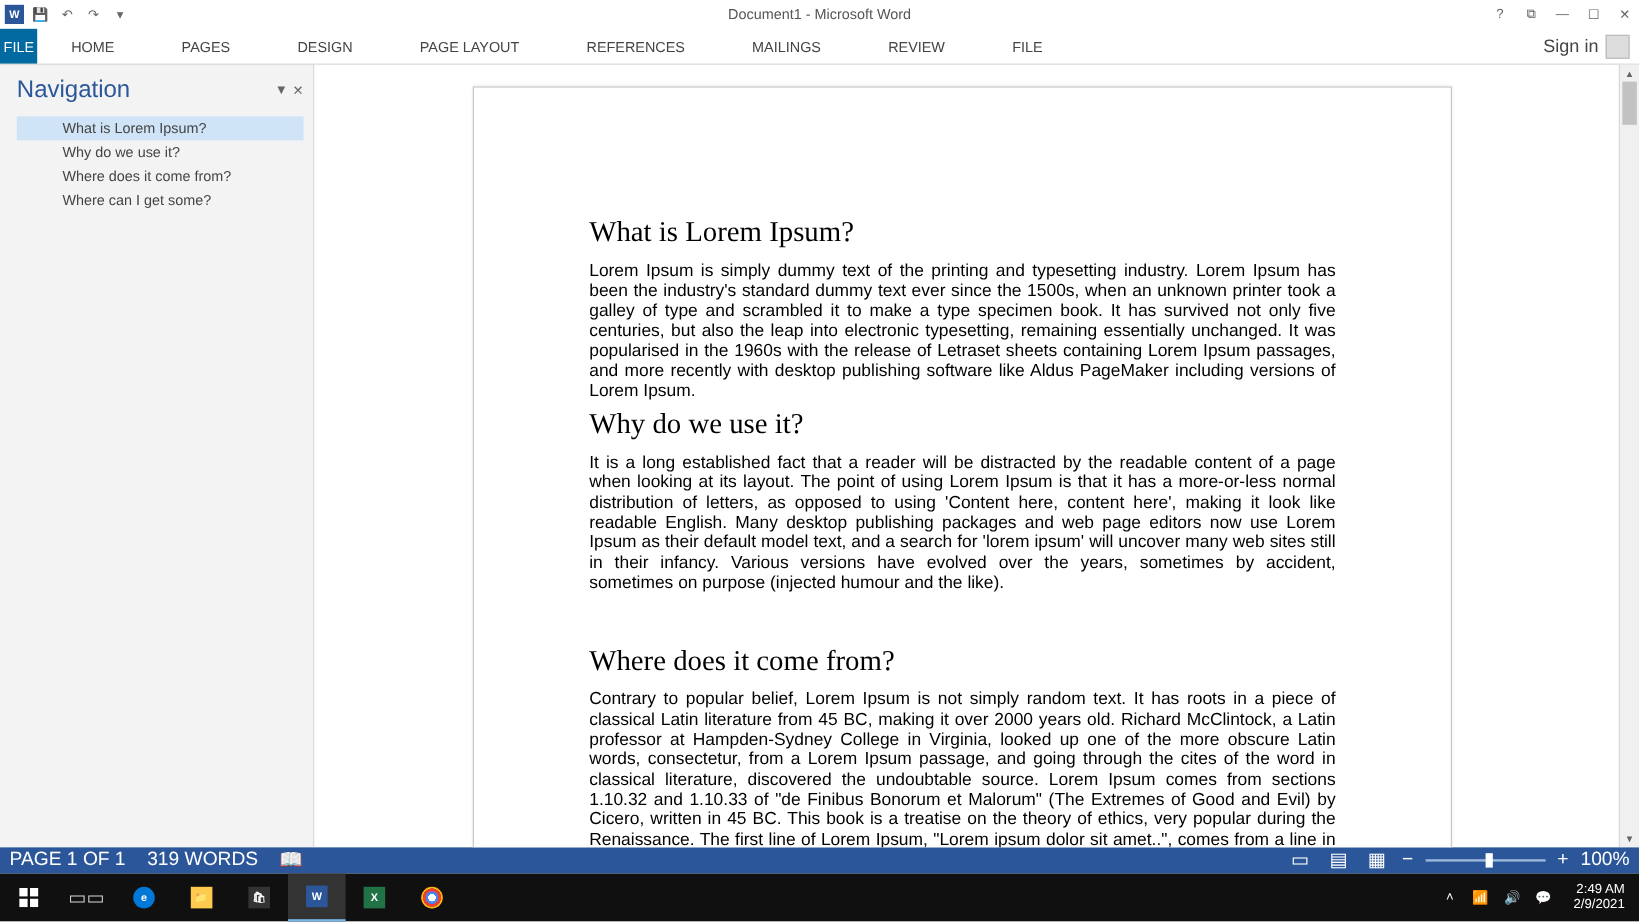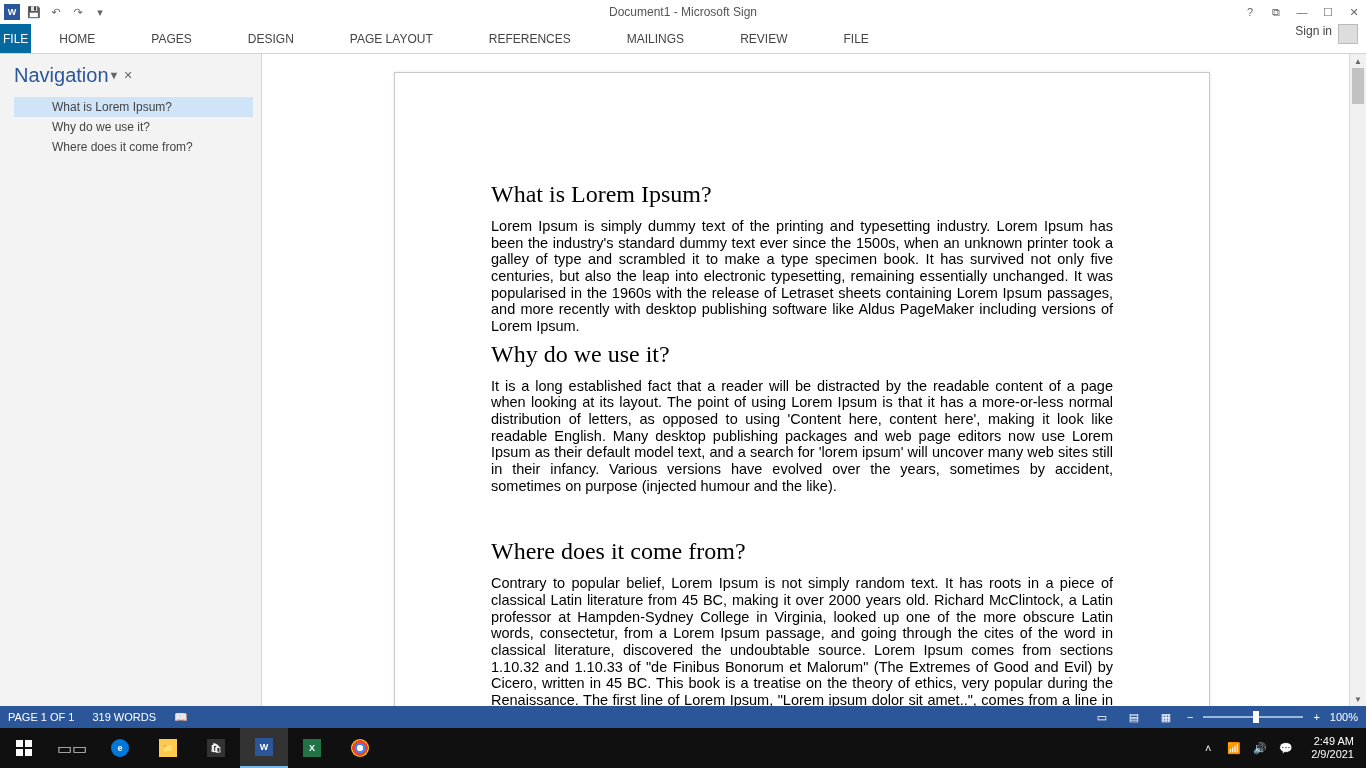--- a/index.html
+++ b/index.html
@@ -10,29 +10,29 @@
 .titlebar .qat { display: flex; align-items: center; gap: 6px; padding-left: 4px; }
 .titlebar .qat .word-icon { width: 16px; height: 16px; background: #2b579a; color: #fff; font-size: 9px; font-weight: bold; display: flex; align-items: center; justify-content: center; }
 .titlebar .title-center { position: absolute; left: 50%; transform: translateX(-50%); color: #555; font-size: 12px; }
 .titlebar .win-controls { position: absolute; right: 4px; display: flex; gap: 10px; align-items: center; }
 .titlebar .icon-btn { width: 16px; height: 16px; display: flex; align-items: center; justify-content: center; cursor: default; color: #666; }
 
 
 .ribbon-tabs { height: 30px; background: #fff; display: flex; align-items: stretch; border-bottom: 1px solid #d4d4d4; position: relative; }
 .ribbon-tabs .file-tab { background: #0369a1; color: #fff; padding: 0 3px; display: flex; align-items: center; font-size: 12px; }
 .ribbon-tabs .tab { padding: 0 28px; display: flex; align-items: center; font-size: 12px; color: #444; cursor: default; }
-.ribbon-tabs .signin { position: absolute; right: 8px; top: 0; height: 100%; display: flex; align-items: flex-start; gap: 6px; font-size: 12px; color: #444; }
+.ribbon-tabs .signin { position: absolute; right: 8px; top: 0; height: 100%; display: flex; align-items: center; gap: 6px; font-size: 15px; color: #444; }
 .ribbon-tabs .signin .avatar { width: 20px; height: 20px; background: #ddd; border: 1px solid #bbb; }
 
 
 .main { display: flex; height: calc(768px - 24px - 30px - 22px - 40px); }
 
 
 .navpane { width: 262px; background: #f3f3f3; border-right: 1px solid #d4d4d4; padding: 10px 8px 8px 14px; display: flex; flex-direction: column; }
-.navpane .nav-header { display: flex; align-items: center; justify-content: flex-start; margin-bottom: 10px; }
+.navpane .nav-header { display: flex; align-items: center; justify-content: space-between; margin-bottom: 10px; }
 .navpane .nav-title { font-size: 20px; color: #2b579a; font-weight: 400; }
 .navpane .nav-header .ctrls { display: flex; gap: 4px; color: #666; font-size: 11px; }
 .navpane .search-box { display: flex; border: 1px solid #ababab; background: #fff; height: 24px; align-items: center; margin-bottom: 14px; }
 .navpane .search-box input { flex: 1; border: none; outline: none; font-size: 12px; padding: 0 6px; background: transparent; color: #888; }
 .navpane .search-box .search-ctl { width: 32px; display: flex; align-items: center; justify-content: center; color: #2b579a; font-size: 12px; border-left: 1px solid #e0e0e0; height: 100%; }
 .navpane .nav-tabs { display: flex; gap: 16px; font-size: 11px; margin-bottom: 10px; }
 .navpane .nav-tabs .ntab { color: #666; padding-bottom: 4px; cursor: default; letter-spacing: 0.3px; }
 .navpane .nav-tabs .ntab.active { color: #2b579a; font-weight: bold; border-bottom: 2px solid #2b579a; }
 .navpane .nav-tabs .sep { width: 1px; background: #c8c8c8; height: 12px; align-self: center; }
 .navpane .headings { font-size: 12px; }
@@ -42,21 +42,21 @@
 
 .docarea { flex: 1; background: #fff; position: relative; overflow: hidden; }
 .page { position: absolute; left: 132px; top: 18px; width: 816px; min-height: 1056px; background: #fff; border: 1px solid #c8c8c8; box-shadow: 0 0 3px rgba(0,0,0,0.1); padding: 108px 96px 96px 96px; }
 .page h2 { font-family: Georgia, "Times New Roman", serif; font-weight: normal; font-size: 24px; color: #000; margin-bottom: 10px; }
 .page p { font-family: Arial, Helvetica, sans-serif; font-size: 14.5px; color: #000; text-align: justify; line-height: 1.15; margin-bottom: 6px; }
 .vscroll { position: absolute; right: 0; top: 0; width: 17px; height: 100%; background: #f0f0f0; border-left: 1px solid #dadada; }
 .vscroll .thumb { position: absolute; left: 2px; right: 2px; top: 14px; height: 36px; background: #c2c2c2; }
 .vscroll .arr { position: absolute; left: 0; right: 0; height: 14px; display: flex; align-items: center; justify-content: center; font-size: 8px; color: #666; }
 
 
-.statusbar { height: 22px; background: #2b579a; color: #fff; display: flex; align-items: center; font-size: 11px; padding: 0 8px; }
+.statusbar { height: 22px; background: #2b579a; color: #fff; display: flex; align-items: center; font-size: 16px; padding: 0 8px; }
 .statusbar .sect { margin-right: 18px; }
 .statusbar .right { margin-left: auto; display: flex; align-items: center; gap: 10px; }
 .statusbar .viewbtn { width: 22px; height: 18px; display: flex; align-items: center; justify-content: center; }
 .statusbar .zoom-slider { width: 100px; height: 2px; background: #9bb8da; position: relative; }
 .statusbar .zoom-slider .zthumb { position: absolute; width: 6px; height: 12px; background: #fff; top: -5px; left: 50px; }
 
 
 .taskbar { height: 40px; background: #101010; display: flex; align-items: center; color: #fff; }
 .taskbar .start { width: 48px; height: 100%; display: flex; align-items: center; justify-content: center; }
 .taskbar .start svg { width: 16px; height: 16px; }
@@ -74,21 +74,21 @@
 <body>
 
 <div class="titlebar">
   <div class="qat">
     <div class="word-icon">W</div>
     <span class="icon-btn">💾</span>
     <span class="icon-btn">↶</span>
     <span class="icon-btn">↷</span>
     <span class="icon-btn">▾</span>
   </div>
-  <div class="title-center">Document1 - Microsoft Sign</div>
+  <div class="title-center">Document1 - Microsoft Word</div>
   <div class="win-controls">
     <span class="icon-btn">?</span>
     <span class="icon-btn">⧉</span>
     <span class="icon-btn">—</span>
     <span class="icon-btn">☐</span>
     <span class="icon-btn">✕</span>
   </div>
 </div>
 
 <div class="ribbon-tabs">
@@ -114,20 +114,21 @@
       <div class="nav-title">Navigation</div>
       <div class="ctrls">
         <span>▼</span>
         <span>✕</span>
       </div>
     </div>
     <div class="headings">
       <div class="hitem active">What is Lorem Ipsum?</div>
       <div class="hitem">Why do we use it?</div>
       <div class="hitem">Where does it come from?</div>
+      <div class="hitem">Where can I get some?</div>
     </div>
   </div>
 
   <div class="docarea">
     <div class="page">
       <h2>What is Lorem Ipsum?</h2>
       <p>Lorem Ipsum is simply dummy text of the printing and typesetting industry. Lorem Ipsum has been the industry's standard dummy text ever since the 1500s, when an unknown printer took a galley of type and scrambled it to make a type specimen book. It has survived not only five centuries, but also the leap into electronic typesetting, remaining essentially unchanged. It was popularised in the 1960s with the release of Letraset sheets containing Lorem Ipsum passages, and more recently with desktop publishing software like Aldus PageMaker including versions of Lorem Ipsum.</p>
       <h2>Why do we use it?</h2>
       <p>It is a long established fact that a reader will be distracted by the readable content of a page when looking at its layout. The point of using Lorem Ipsum is that it has a more-or-less normal distribution of letters, as opposed to using 'Content here, content here', making it look like readable English. Many desktop publishing packages and web page editors now use Lorem Ipsum as their default model text, and a search for 'lorem ipsum' will uncover many web sites still in their infancy. Various versions have evolved over the years, sometimes by accident, sometimes on purpose (injected humour and the like).</p>
       <div style="height:38px"></div>

